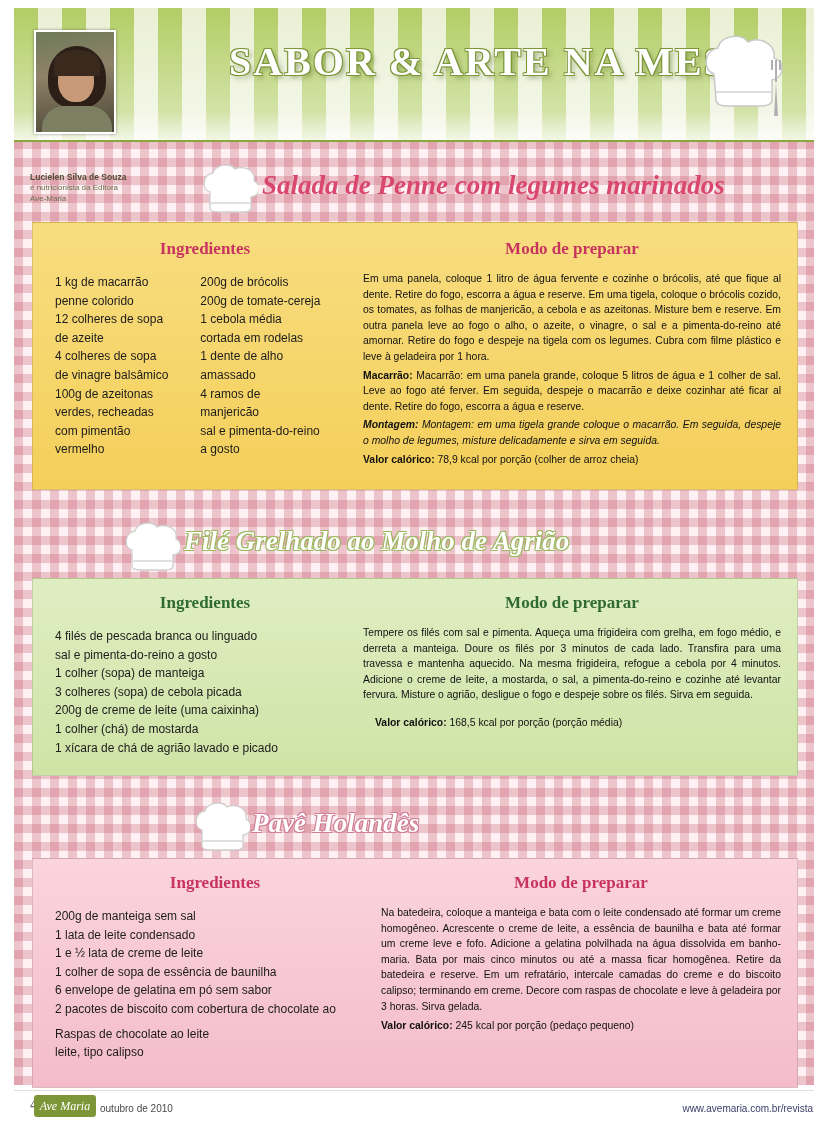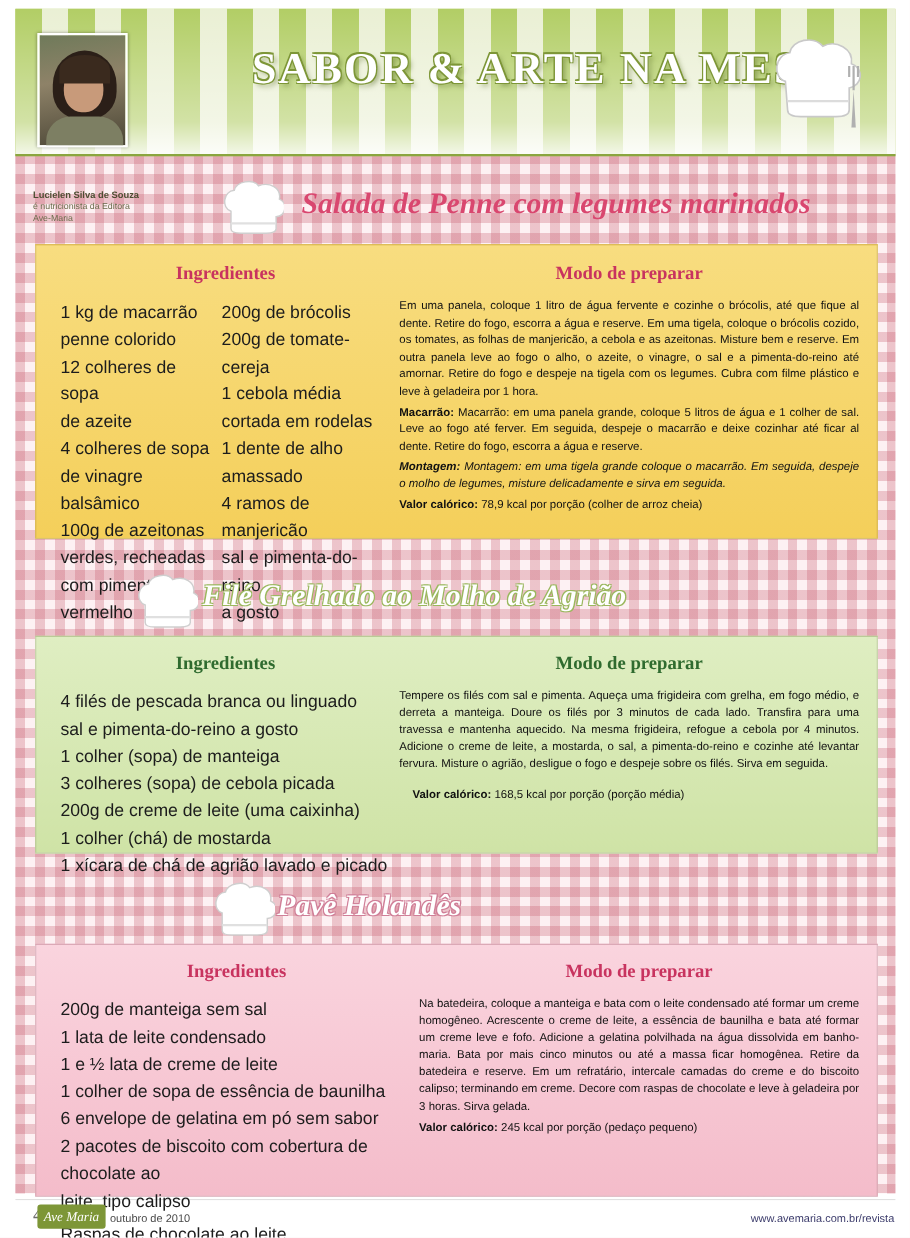--- a/index.html
+++ b/index.html
@@ -104,33 +104,33 @@
   .hat { position:absolute; width:58px; height:54px; }
 
   .rbody {
     position:absolute;
     border:1px solid rgba(0,0,0,0.12);
   }
   .col-head {
     font-family:"Liberation Serif", serif;
     font-weight:bold; font-size:17px;
   }
-  .ing-list { font-size:16px; line-height:1.55; color:#1c1c1c; }
+  .ing-list { font-size:12px; line-height:1.55; color:#1c1c1c; }
   .ing-col { display:inline-block; vertical-align:top; }
   .prep { font-size:10.4px; line-height:1.5; color:#111; text-align:justify; }
   .prep b { font-weight:bold; }
 
   
   #recipe1 { left:14px; top:160px; width:800px; height:348px; }
   #recipe1 .rbody {
     left:18px; top:62px; width:766px; height:268px;
     background:#f6d468;
     background-image: linear-gradient(180deg,#f8dd80 0%, #f4cf5a 100%);
   }
-  #recipe1 .rtitle { position:absolute; left:260px; top:10px; color:#d9476f; }
+  #recipe1 .rtitle { position:absolute; left:248px; top:10px; color:#d9476f; }
   #recipe1 .hat { left:186px; top:2px; }
   #recipe1 .col-head { color:#c8335f; }
 
   
   #recipe2 { left:14px; top:518px; width:800px; height:272px; }
   #recipe2 .rbody {
     left:18px; top:60px; width:766px; height:198px;
     background:#d7e8b4;
     background-image: linear-gradient(180deg,#dfeec2 0%, #cfe3a6 100%);
   }
@@ -303,22 +303,22 @@
     <div class="rbody">
       <div class="ings-wrap" style="left:22px; top:14px; width:320px;">
         <div class="col-head" style="text-align:center; margin-bottom:14px;">Ingredientes</div>
         <div class="ing-list">
           <div>200g de manteiga sem sal</div>
           <div>1 lata de leite condensado</div>
           <div>1 e ½ lata de creme de leite</div>
           <div>1 colher de sopa de essência de baunilha</div>
           <div>6 envelope de gelatina em pó sem sabor</div>
           <div>2 pacotes de biscoito com cobertura de chocolate ao</div>
+          <div style="margin-top:6px;">Raspas de chocolate ao leite</div>
           <div>leite, tipo calipso</div>
-          <div style="margin-top:6px;">Raspas de chocolate ao leite</div>
         </div>
       </div>
 
       <div class="prep-wrap" style="left:348px; top:14px; width:400px;">
         <div class="col-head" style="text-align:center; margin-bottom:12px;">Modo de preparar</div>
         <div class="prep">
           <p style="margin:0 0 4px 0;"><span>Na batedeira, coloque a manteiga e bata com o leite condensado até formar um creme homogêneo. Acrescente o creme de leite, a essência de baunilha e bata até formar um creme leve e fofo. Adicione a gelatina polvilhada na água dissolvida em banho-maria. Bata por mais cinco minutos ou até a massa ficar homogênea. Retire da batedeira e reserve. Em um refratário, intercale camadas do creme e do biscoito calipso; terminando em creme.  Decore com raspas de chocolate e leve à geladeira por 3 horas. Sirva gelada.</span></p>
           <p style="margin:0;"><b class="val">Valor calórico:</b> <span>245 kcal por porção (pedaço pequeno)</span></p>
         </div>
       </div>

